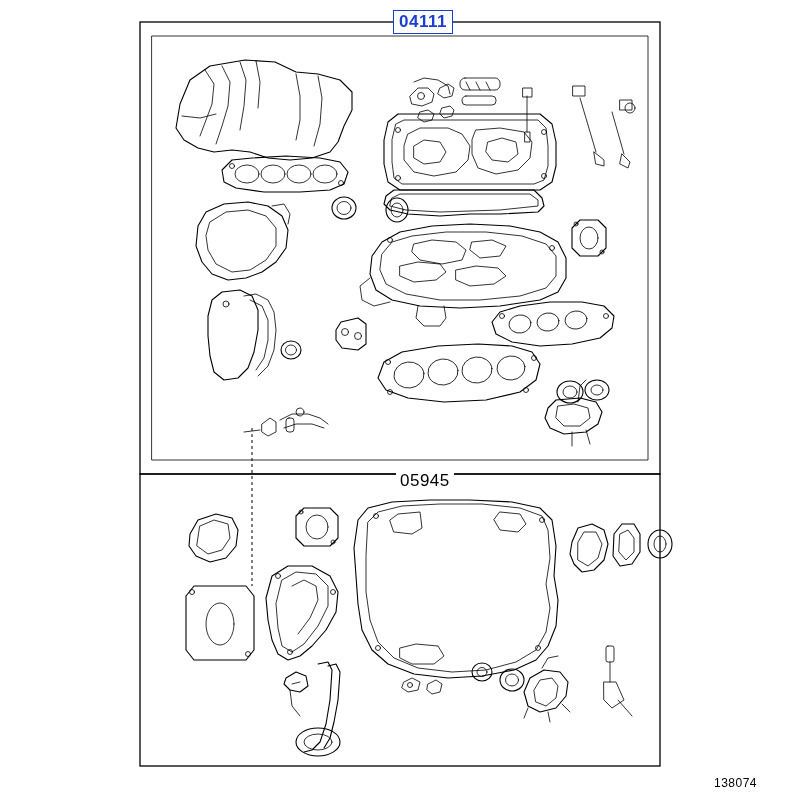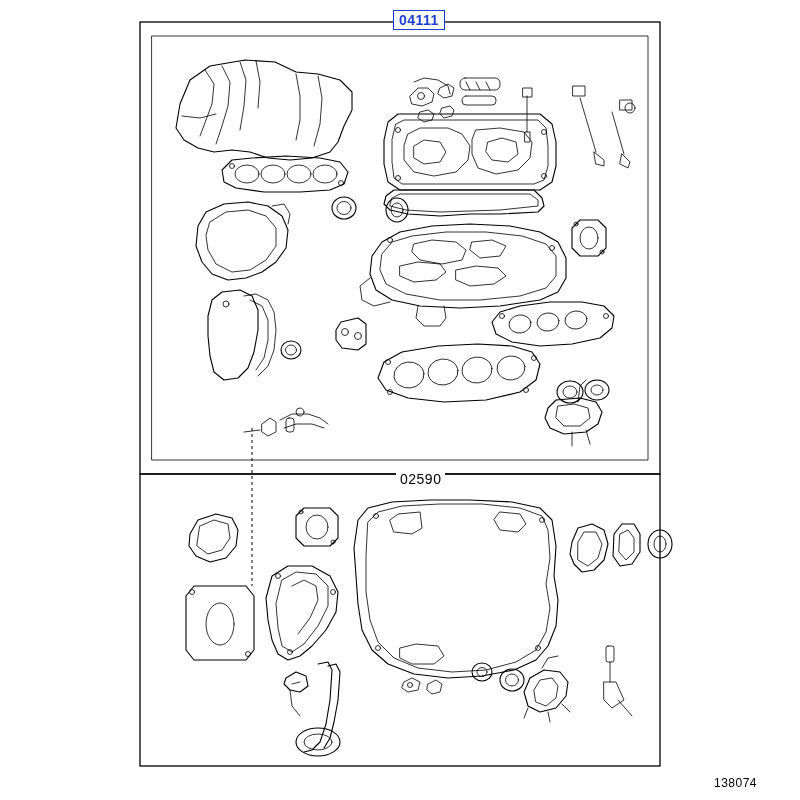--- a/index.html
+++ b/index.html
@@ -15,21 +15,21 @@
     overflow: hidden;
   }
   #sheet {
     position: absolute;
     left: 0; top: 0;
     width: 800px;
     height: 800px;
   }
   .label {
     position: absolute;
-    font-size: 14px;
+    font-size: 17px;
     letter-spacing: 0.5px;
     color: #000;
     background: #fff;
     padding: 1px 4px;
     white-space: nowrap;
   }
   #label-upper {
     left: 393px;
     top: 10px;
     color: #1a3fd0;
@@ -315,16 +315,16 @@
       <path class="ln" d="M328 666 L336 664 L340 672 L338 700 L334 722 L330 738 L324 748"></path>
       <path class="ln" d="M318 664 L328 662 L332 670 L330 700 L326 724 L320 742 L312 750 L304 752"></path>
       <ellipse class="ln" cx="318" cy="742" rx="22" ry="14"></ellipse>
       <ellipse class="ln-thin" cx="318" cy="742" rx="14" ry="8"></ellipse>
       <path class="ln-thin" d="M290 690 L292 706 L300 716"></path>
     </g>
 
   </svg>
 
   <div class="label" id="label-upper">04111</div>
-  <div class="label" id="label-lower">02590</div>
+  <div class="label" id="label-lower">05945</div>
   <div class="label" id="label-figure">138074</div>
 
 </div>
 
 </body></html>

